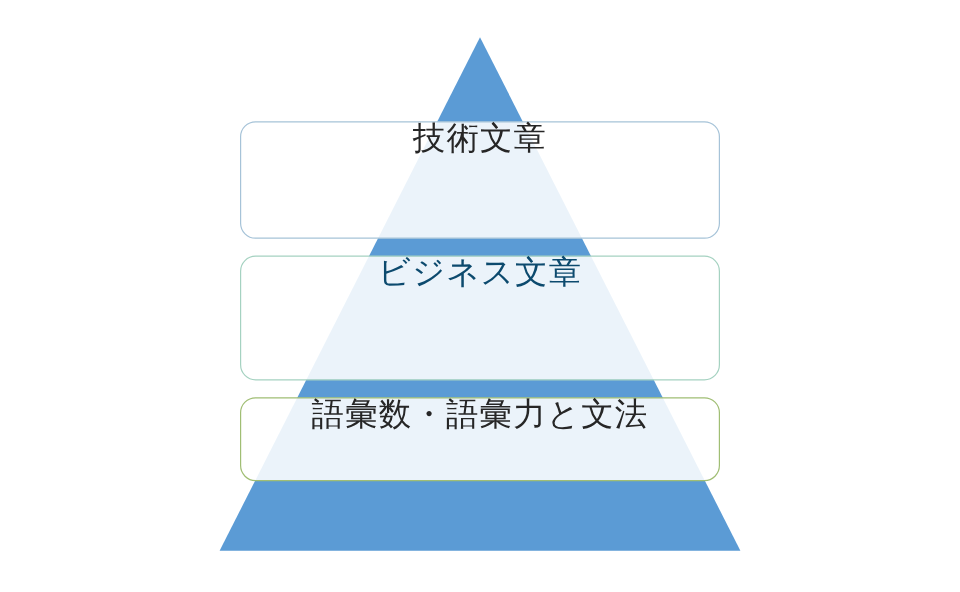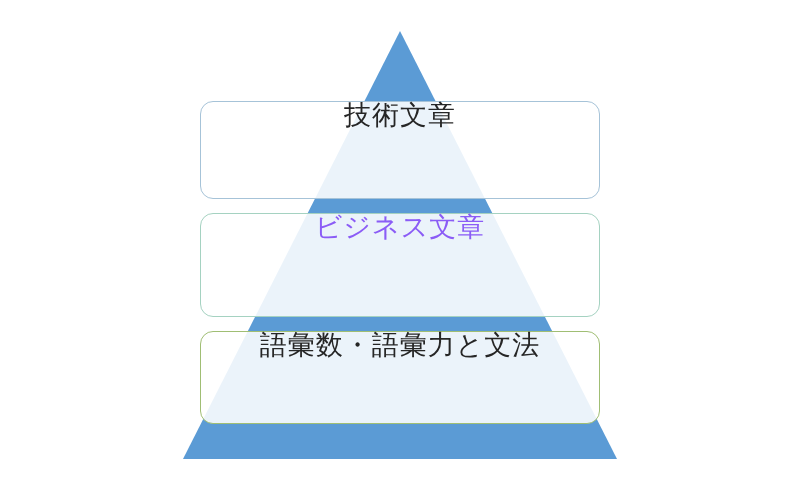--- a/index.html
+++ b/index.html
@@ -28,21 +28,21 @@
     width: 400px;
     box-sizing: border-box;
     background: rgba(255, 255, 255, 0.88);
     border: 1.5px solid #cccccc; 
     border-radius: 13px;
     display: flex;
     justify-content: center;
   }
   .level-1 { top: 101px; height: 98px; }
   .level-2 { top: 213px; height: 104px; }
-  .level-3 { top: 331px; height: 93px; }
+  .level-3 { top: 331px; height: 70px; }
   .level-label {
     font-size: 27px;
     color: #262626;
     letter-spacing: 1px;
     white-space: nowrap;
     line-height: 1;
   }
 </style>
 </head>
 <body>
@@ -51,20 +51,20 @@
 
   <svg class="pyramid" viewBox="0 0 800 493" xmlns="http://www.w3.org/2000/svg" aria-hidden="true">
     <polygon points="400,31 617,459 183,459" style="fill: rgb(91, 155, 213);"></polygon>
   </svg>
 
   <div class="level level-1" style="border-color: rgb(166, 195, 216); background: rgba(255, 255, 255, 0.88);">
     <span class="level-label" style="color: rgb(38, 38, 38);">技術文章</span>
   </div>
 
   <div class="level level-2" style="border-color: rgb(165, 210, 193); background: rgba(255, 255, 255, 0.88);">
-    <span class="level-label" style="color: #8b5cf6;">ビジネス文章</span>
+    <span class="level-label" style="color: #0c4a6e;">ビジネス文章</span>
   </div>
 
   <div class="level level-3" style="border-color: rgb(160, 190, 116); background: rgba(255, 255, 255, 0.88);">
     <span class="level-label" style="color: rgb(38, 38, 38);">語彙数・語彙力と文法</span>
   </div>
 
 </div>
 
 </body></html>

